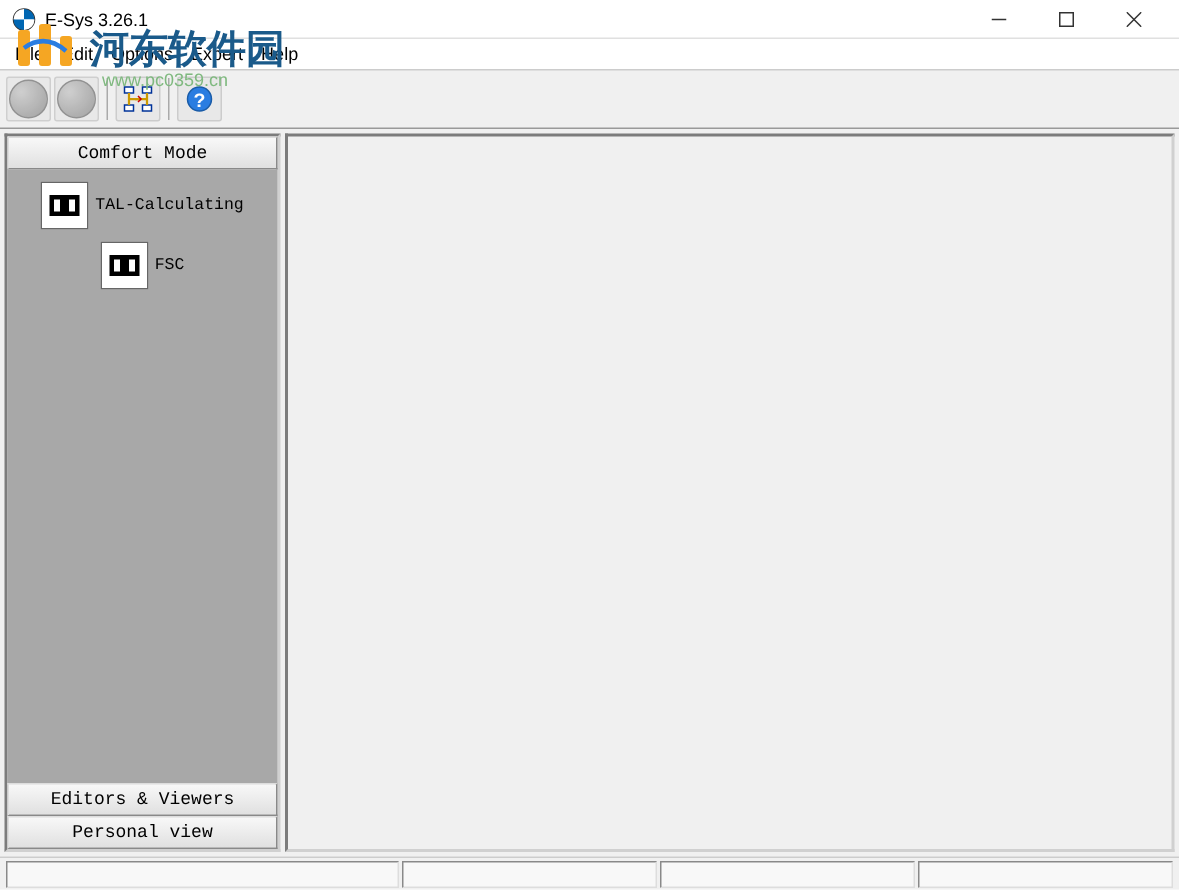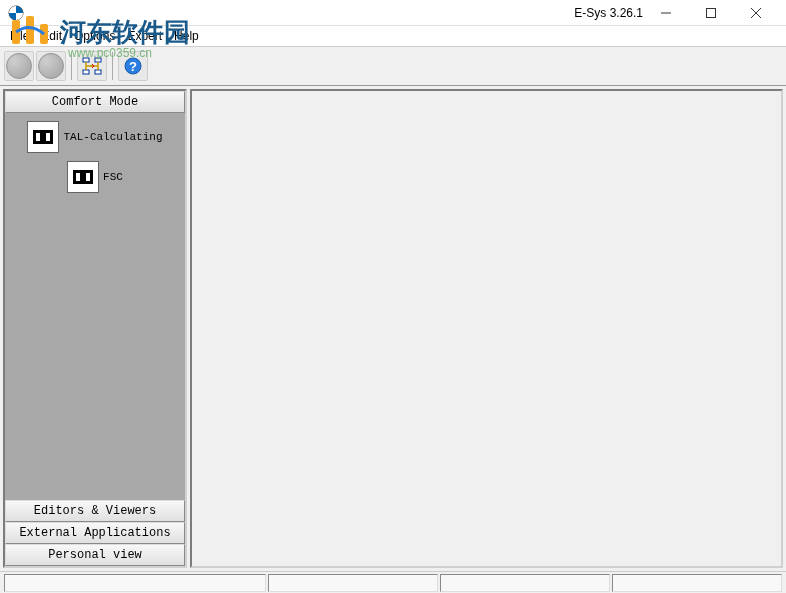--- a/index.html
+++ b/index.html
@@ -14,21 +14,20 @@
     }
     
     
     .titlebar {
       height: 26px;
       background: #fff;
       border-bottom: 1px solid #e0e0e0;
       display: flex;
       align-items: center;
       padding: 0 8px;
-      text-align: right;
     }
     .titlebar .app-icon {
       width: 16px;
       height: 16px;
       margin-right: 6px;
     }
     .titlebar .title {
       flex: 1;
       font-family: "Segoe UI", sans-serif;
       font-size: 12px;
@@ -331,21 +330,20 @@
         <span class="mode-label">TAL-Calculating</span>
       </div>
       <div class="mode-item">
         <div class="mode-icon">
             <div class="mode-icon-inner"></div>
           </div>
         <span class="mode-label">FSC</span>
       </div>
     </div>
     <div class="mode-button">Editors &amp; Viewers</div>
-    <div class="mode-button">External Applications</div>
     <div class="mode-button">Personal view</div>
   </div>
   <div class="content"></div>
 </div>
 
 <div class="statusbar">
   <div class="status-left"></div>
   <div class="status-panel"></div>
   <div class="status-panel"></div>
   <div class="status-panel"></div>

